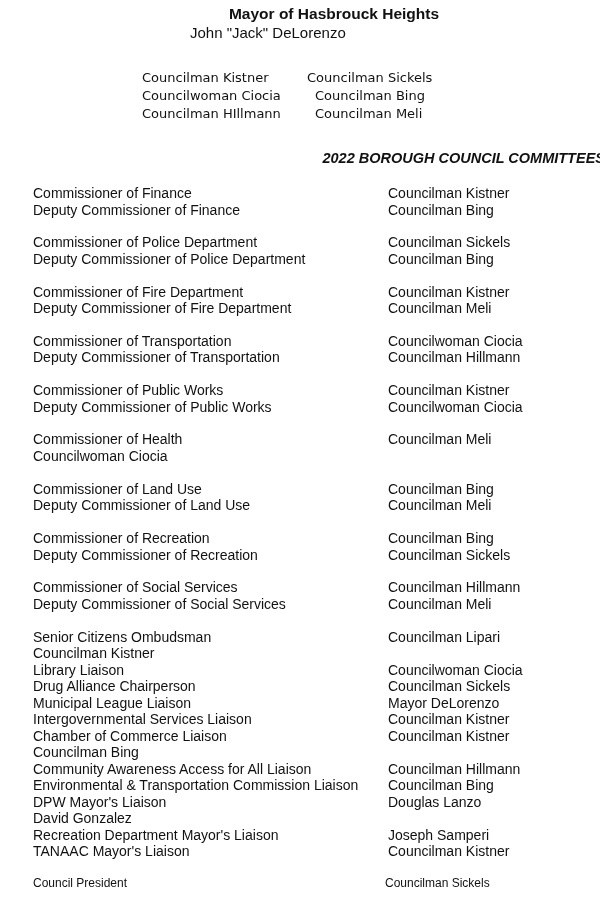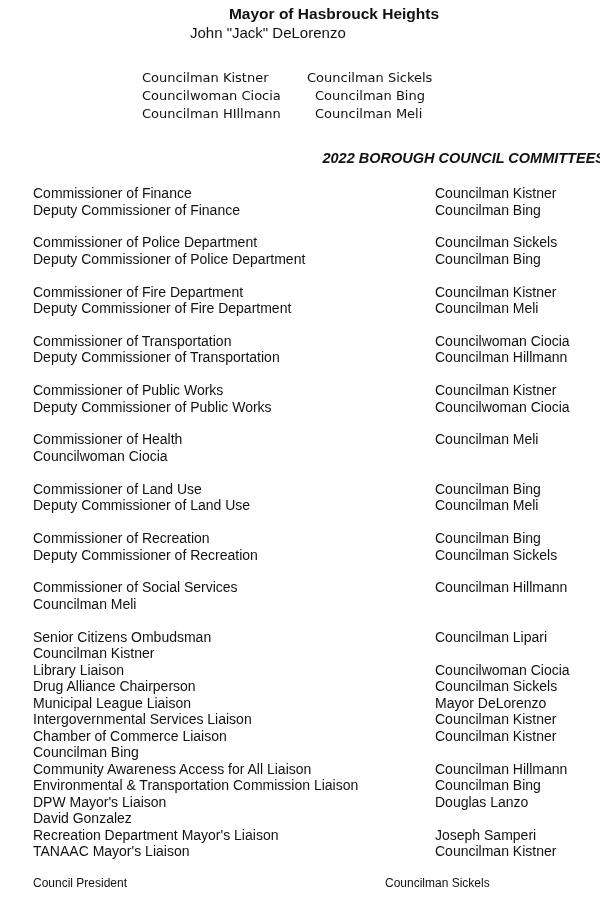--- a/index.html
+++ b/index.html
@@ -8,21 +8,21 @@
   .title span { position:relative; left:-14px; }
   .mayor-name { position:absolute; left:190px; top:24px; font-size:15px; }
   .council { position:absolute; top:69px; font-family:"DejaVu Sans", sans-serif; font-size:13px; line-height:18px; }
   .council.left { left:142px; }
   .council.right { left:307px; }
   .council div { white-space:nowrap; }
   .council.right div:nth-child(2), .council.right div:nth-child(3) { padding-left:8px; }
   .heading { position:absolute; left:0; width:600px; top:150px; text-align:right; font-weight:bold; font-size:14.5px;font-style:italic; }
   .heading span { position:relative; left:5px; }
   .rows { position:absolute; left:33px; top:185px; width:560px; font-size:14px; }
-  .row { display:flex; height:16.5px; line-height:16.5px; white-space:nowrap;gap:47px; }
+  .row { display:flex; height:16.5px; line-height:16.5px; white-space:nowrap; }
   .row .role { width:355px; }
   .gap { height:16.3px; }
   .president { position:absolute; top:876px; font-size:12px; }
   .president.role { left:33px; }
   .president.holder { left:385px; }
 </style>
 </head>
 <body>
 
 <div class="title"><span>Mayor of Hasbrouck Heights</span></div>
@@ -120,20 +120,21 @@
       <span class="role">Deputy Commissioner of Recreation</span>
       <span>Councilman Sickels</span>
     </div>
   <div class="gap"></div>
 
   <div class="row">
       <span class="role">Commissioner of Social Services</span>
       <span>Councilman Hillmann</span>
     </div>
   <div class="row">
+      <span class="role">Deputy Commissioner of Social Services</span>
       <span>Councilman Meli</span>
     </div>
   <div class="gap"></div>
 
   <div class="row">
       <span class="role">Senior Citizens Ombudsman</span>
       <span>Councilman Lipari</span>
     </div>
   <div class="row">
       <span>Councilman Kistner</span>

